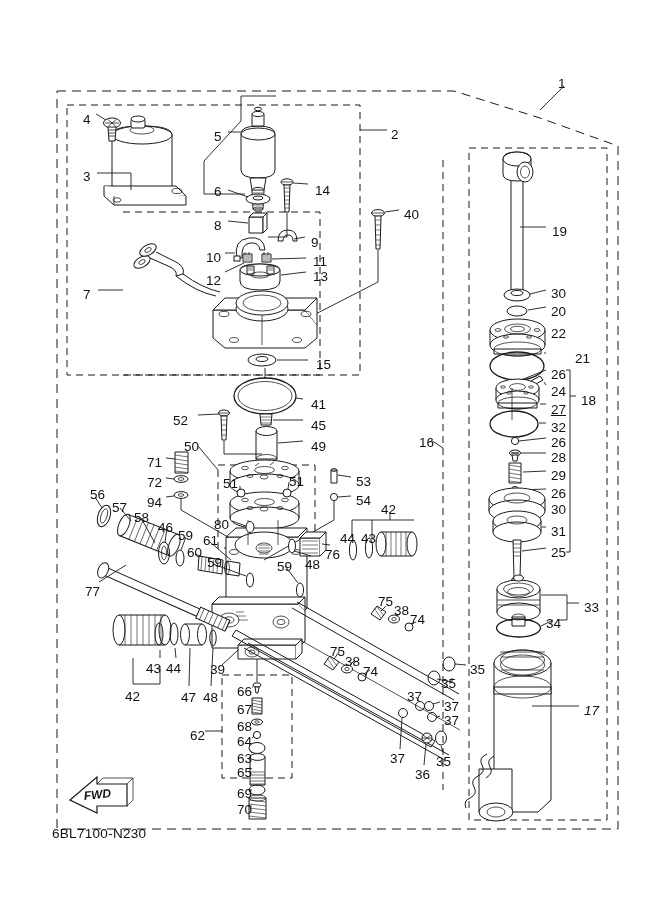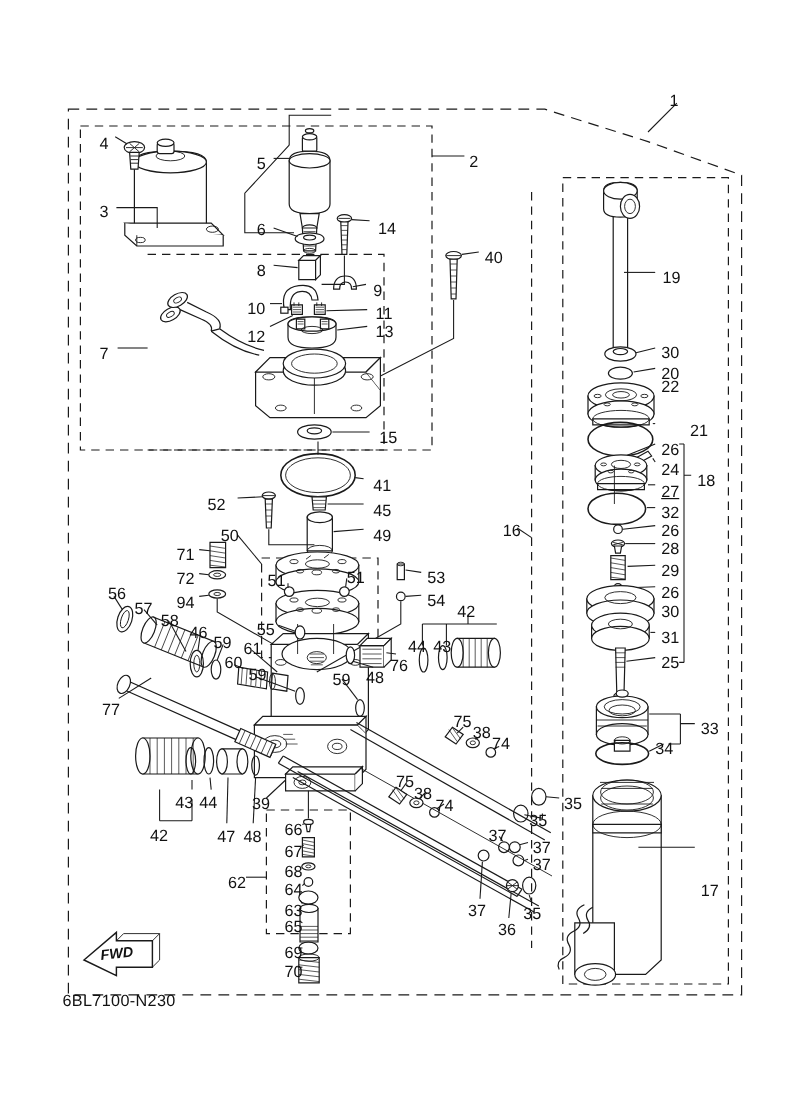--- a/index.html
+++ b/index.html
@@ -696,26 +696,26 @@
       <div class="lbl" style="left: 83px; top: 288px;">7</div>
       <div class="lbl" style="left: 214px; top: 219px;">8</div>
       <div class="lbl" style="left: 311px; top: 236px;">9</div>
       <div class="lbl" style="left: 206px; top: 251px;">10</div>
       <div class="lbl" style="left: 313px; top: 255px;">11</div>
       <div class="lbl" style="left: 206px; top: 274px;">12</div>
       <div class="lbl" style="left: 313px; top: 270px;">13</div>
       <div class="lbl" style="left: 315px; top: 184px;">14</div>
       <div class="lbl" style="left: 316px; top: 358px;">15</div>
       <div class="lbl" style="left: 419px; top: 436px;">16</div>
-      <div class="lbl" style="left: 584px; top: 736px;">17</div>
+      <div class="lbl" style="left: 584px; top: 704px; font-style: italic;">17</div>
       <div class="lbl" style="left: 581px; top: 394px;">18</div>
       <div class="lbl" style="left: 552px; top: 225px;">19</div>
       <div class="lbl" style="left: 551px; top: 287px;">30</div>
       <div class="lbl" style="left: 551px; top: 352px; margin-left: 24px;">21</div>
-      <div class="lbl" style="left: 551px; top: 316px;">22</div>
+      <div class="lbl" style="left: 551px; top: 327px;">22</div>
       <div class="lbl" style="left: 551px; top: 305px;">20</div>
       <div class="lbl" style="left: 551px; top: 385px;">24</div>
       <div class="lbl" style="left: 551px; top: 546px;">25</div>
       <div class="lbl" style="left: 551px; top: 368px;">26</div>
       <div class="lbl" style="left: 551px; top: 403px; text-decoration: underline;">27</div>
       <div class="lbl" style="left: 551px; top: 451px;">28</div>
       <div class="lbl" style="left: 551px; top: 469px;">29</div>
       <div class="lbl" style="left: 551px; top: 436px;">26</div>
       <div class="lbl" style="left: 551px; top: 503px;">30</div>
       <div class="lbl" style="left: 551px; top: 525px;">31</div>
@@ -747,21 +747,21 @@
       <div class="lbl" style="left: 181px; top: 691px;">47</div>
       <div class="lbl" style="left: 203px; top: 691px;">48</div>
       <div class="lbl" style="left: 305px; top: 558px;">48</div>
       <div class="lbl" style="left: 311px; top: 440px;">49</div>
       <div class="lbl" style="left: 184px; top: 440px;">50</div>
       <div class="lbl" style="left: 223px; top: 477px;">51</div>
       <div class="lbl" style="left: 289px; top: 475px;">51</div>
       <div class="lbl" style="left: 173px; top: 414px; text-align: right;">52</div>
       <div class="lbl" style="left: 356px; top: 475px;">53</div>
       <div class="lbl" style="left: 356px; top: 494px;">54</div>
-      <div class="lbl" style="left: 214px; top: 518px;">55</div>
+      <div class="lbl" style="left: 214px; top: 518px;">80</div>
       <div class="lbl" style="left: 90px; top: 488px;">56</div>
       <div class="lbl" style="left: 112px; top: 501px;">57</div>
       <div class="lbl" style="left: 134px; top: 511px;">58</div>
       <div class="lbl" style="left: 178px; top: 529px;">59</div>
       <div class="lbl" style="left: 207px; top: 556px;">59</div>
       <div class="lbl" style="left: 277px; top: 560px;">59</div>
       <div class="lbl" style="left: 187px; top: 546px;">60</div>
       <div class="lbl" style="left: 203px; top: 534px;">61</div>
       <div class="lbl" style="left: 190px; top: 729px;">62</div>
       <div class="lbl" style="left: 237px; top: 752px;">63</div>

